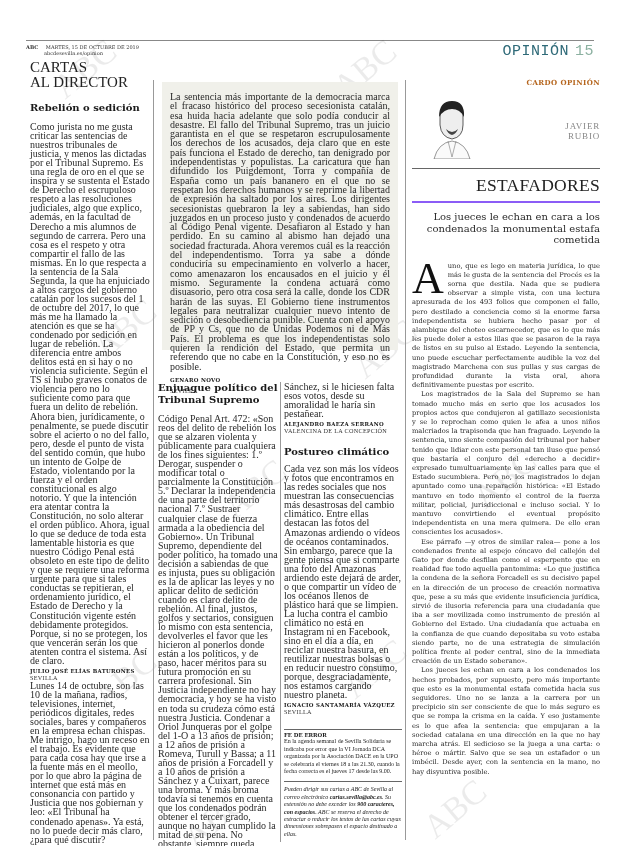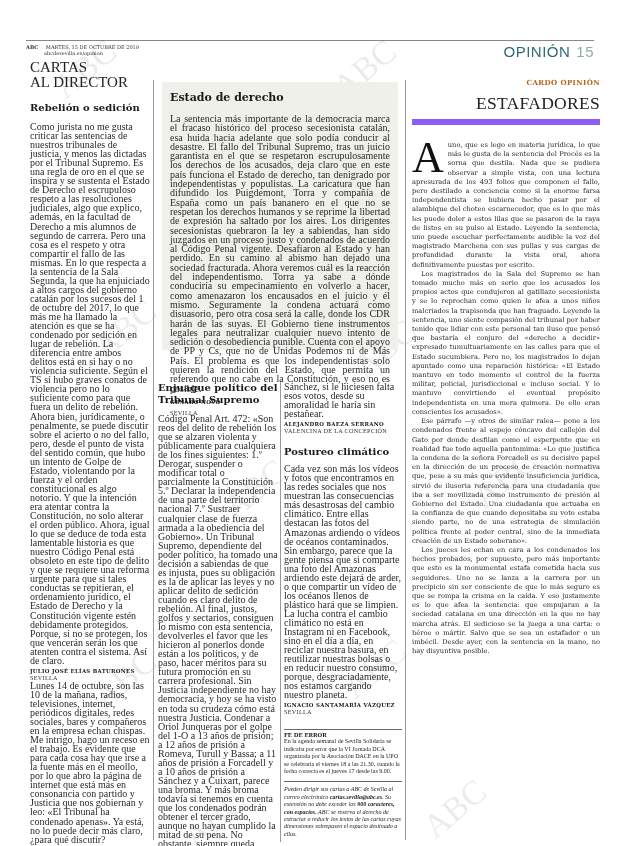--- a/index.html
+++ b/index.html
@@ -3,21 +3,21 @@
 <meta charset="utf-8">
 <style>
   * { box-sizing: border-box; margin: 0; padding: 0; }
   html, body { width: 620px; height: 846px; background: #fff; overflow: hidden; }
   body { position: relative; font-family: "DejaVu Serif", serif; color: #222; }
 
   .header { position: absolute; left: 26px; top: 40px; width: 568px; border-top: 1.5px solid #888; }
   .hdr-left { position: absolute; left: 0; top: 3px; font-size: 5px; line-height: 6px; color: #333; }
   .hdr-left .abc { font-weight: bold; margin-right: 6px; }
   .hdr-left .url { display: block; margin-left: 18px; }
-  .hdr-right { position: absolute; right: 0; top: 2px; font-family: Liberation Sans, sans-serif; font-size: 15px; color: #2f6a78; letter-spacing: 0.5px; }
+  .hdr-right { position: absolute; right: 0; top: 2px; font-family: Liberation Mono, monospace; font-size: 15px; color: #2f6a78; letter-spacing: 0.5px; }
   .hdr-right .pg { color: #8bb0a0; margin-left: 6px; }
 
   .watermark { position: absolute; font-family: "Liberation Serif", serif; font-size: 34px; color: rgba(0,0,0,0.08); transform: rotate(-40deg); pointer-events: none; }
 
   .col { position: absolute; }
   .col-left { left: 30px; top: 60px; width: 120px; }
   .vrule { position: absolute; width: 1px; background: #999; }
 
   .section-title { font-family: "Liberation Serif", serif; font-size: 15px; line-height: 15px; color: #222; }
   .h2 { font-family: "DejaVu Serif", serif; font-weight: bold; font-size: 10px; line-height: 12px; color: #1a1a1a; }
@@ -36,21 +36,21 @@
   .fe-error { border-top: 1px solid #666; margin-top: 14px; padding-top: 2px; }
   .fe-title { font-family: "DejaVu Serif", serif; font-weight: bold; font-size: 5.4px; }
   .small-text { font-family: "Liberation Serif", serif; font-size: 6px; line-height: 7.4px; }
   .notice { border-top: 1px solid #666; margin-top: 6px; padding-top: 4px; font-style: italic; }
   .notice b { font-style: italic; }
 
   .kicker { text-align: right; font-family: "DejaVu Serif", serif; font-weight: bold; font-size: 7px; color: #b5651d; letter-spacing: 0.4px; margin-top: 18px; }
   .author-row { position: relative; height: 82px; border-bottom: 1px solid #666; }
   .portrait { position: absolute; left: 18px; top: 12px; width: 42px; height: 60px; }
   .author-name { position: absolute; right: 0; top: 34px; text-align: right; font-family: "Liberation Serif", serif; font-size: 9px; line-height: 10px; color: #888; letter-spacing: 0.8px; }
-  .col-title { text-align: right; font-family: "Liberation Serif", serif; font-size: 17.5px; color: #222; padding: 6px 0 5px; border-bottom: 6px solid #8b5cf6; letter-spacing: 0.3px; }
+  .col-title { text-align: right; font-family: "Liberation Serif", serif; font-size: 17.5px; color: #222; padding: 6px 0 5px; border-bottom: 2px solid #8b5cf6; letter-spacing: 0.3px; }
   .col-sub { text-align: right; font-family: "DejaVu Serif", serif; font-size: 10px; line-height: 11.5px; color: #2a2a2a; margin-top: 8px; }
   .col-body { margin-top: 16px; font-family: "DejaVu Serif", serif; font-size: 6.7px; line-height: 9.2px; text-align: justify; color: #2a2a2a; }
   .dropcap { float: left; font-family: "Liberation Serif", serif; font-size: 44px; line-height: 34px; margin: 0 4px -2px 0; color: #111; }
   .col-body p { text-indent: 9px; }
   .col-body p.first { text-indent: 0; }
 </style>
 </head>
 <body>
 
 <div class="header">
@@ -86,21 +86,20 @@
   <div class="sig-place">SEVILLA</div>
 
   <div class="body-text">Lunes 14 de octubre, son las 10 de la mañana, radios, televisiones, internet, periódicos digitales, redes sociales, bares y compañeros en la empresa echan chispas. Me intrigo, hago un receso en el trabajo. Es evidente que para cada cosa hay que irse a la fuente más en el meollo, por lo que abro la página de internet que está más en consonancia con partido y Justicia que nos gobiernan y leo: «El Tribunal ha condenado apenas». Ya está, no lo puede decir más claro, ¿para qué discutir?</div>
   <div class="sig">MANUEL A. RINCÓN PALACIOS</div>
   <div class="sig-place">SEVILLA</div>
 </div>
 
 <div class="vrule" style="left:153px;top:80px;height:760px;"></div>
 
 <div class="box">
-  <div class="h2">Estado de derecho</div>
   <div class="body-text">La sentencia más importante de la democracia marca el fracaso histórico del proceso secesionista catalán, esa huida hacia adelante que solo podía conducir al desastre. El fallo del Tribunal Supremo, tras un juicio garantista en el que se respetaron escrupulosamente los derechos de los acusados, deja claro que en este país funciona el Estado de derecho, tan denigrado por independentistas y populistas. La caricatura que han difundido los Puigdemont, Torra y compañía de España como un país bananero en el que no se respetan los derechos humanos y se reprime la libertad de expresión ha saltado por los aires. Los dirigentes secesionistas quebraron la ley a sabiendas, han sido juzgados en un proceso justo y condenados de acuerdo al Código Penal vigente. Desafiaron al Estado y han perdido. En su camino al abismo han dejado una sociedad fracturada. Ahora veremos cuál es la reacción del independentismo. Torra ya sabe a dónde conduciría su empecinamiento en volverlo a hacer, como amenazaron los encausados en el juicio y él mismo. Seguramente la condena actuará como disuasorio, pero otra cosa será la calle, donde los CDR harán de las suyas. El Gobierno tiene instrumentos legales para neutralizar cualquier nuevo intento de sedición o desobediencia punible. Cuenta con el apoyo de PP y Cs, que no de Unidas Podemos ni de Más País. El problema es que los independentistas solo quieren la rendición del Estado, que permita un referendo que no cabe en la Constitución, y eso no es posible.</div>
   <div class="sig" style="margin-top:6px;">GENARO NOVO</div>
   <div class="sig-place" style="margin-top:4px;">SEVILLA</div>
 </div>
 
 <div class="col col-mid1">
   <div class="h2" style="margin-bottom:8px;">Enjuague político del Tribunal Supremo</div>
   <div class="body-text">Código Penal Art. 472: «Son reos del delito de rebelión los que se alzaren violenta y públicamente para cualquiera de los fines siguientes: 1.º Derogar, suspender o modificar total o parcialmente la Constitución 5.º Declarar la independencia de una parte del territorio nacional 7.º Sustraer cualquier clase de fuerza armada a la obediencia del Gobierno». Un Tribunal Supremo, dependiente del poder político, ha tomado una decisión a sabiendas de que es injusta, pues su obligación es la de aplicar las leyes y no aplicar delito de sedición cuando es claro delito de rebelión. Al final, justos, golfos y sectarios, consiguen lo mismo con esta sentencia, devolverles el favor que les hicieron al ponerlos donde están a los políticos, y de paso, hacer méritos para su futura promoción en su carrera profesional. Sin Justicia independiente no hay democracia, y hoy se ha visto en toda su crudeza cómo está nuestra Justicia. Condenar a Oriol Junqueras por el golpe del 1-O a 13 años de prisión; a 12 años de prisión a Romeva, Turull y Bassa; a 11 años de prisión a Forcadell y a 10 años de prisión a Sánchez y a Cuixart, parece una broma. Y más broma todavía si tenemos en cuenta que los condenados podrán obtener el tercer grado, aunque no hayan cumplido la mitad de su pena. No obstante, siempre queda abierta la posibilidad de que el que necesite los votos de los partidos de los rebeldes para llegar a La Moncloa se saque de la manga un indulto. Y</div>
 </div>
 
@@ -122,21 +121,35 @@
   </div>
   <div class="small-text notice">
     <span>Pueden dirigir sus cartas a ABC de Sevilla al correo electrónico </span><b>cartas.sevilla@abc.es</b><span>. Su extensión no debe exceder los </span><b>900 caracteres, con espacios</b><span>. ABC se reserva el derecho de extractar o reducir los textos de las cartas cuyas dimensiones sobrepasen el espacio destinado a ellas.</span>
   </div>
 </div>
 
 <div class="vrule" style="left:405px;top:80px;height:760px;"></div>
 
 <div class="col col-right">
   <div class="kicker">CARDO OPINIÓN</div>
+  <div class="author-row">
+    <svg class="portrait" viewBox="0 0 42 60">
+      <path d="M10 18 Q10 4 22 4 Q34 4 33 18 L33 26 Q33 38 22 40 Q11 38 10 26 Z" fill="#eee" stroke="#333" stroke-width="0.8"></path>
+      <path d="M9 18 Q9 2 22 2 Q35 2 34 18 Q30 10 22 10 Q14 10 9 18 Z" fill="#222"></path>
+      <path d="M16 30 Q22 36 28 30 Q26 35 22 36 Q18 35 16 30 Z" fill="#444"></path>
+      <path d="M4 60 Q8 44 22 42 Q36 44 40 60 Z" fill="#fafafa" stroke="#555" stroke-width="0.6"></path>
+      <path d="M18 42 L22 58 L26 42" fill="none" stroke="#777" stroke-width="0.6"></path>
+    </svg>
+    <div class="author-name">
+      <div>JAVIER</div>
+      <div>RUBIO</div>
+    </div>
+  </div>
   <div class="col-title">ESTAFADORES</div>
+  <div class="col-sub">Los jueces le echan en cara a los condenados la monumental estafa cometida</div>
   <div class="col-body">
     <span class="dropcap">A</span>
     <p class="first">uno, que es lego en materia jurídica, lo que más le gusta de la sentencia del Procés es la sorna que destila. Nada que se pudiera observar a simple vista, con una lectura apresurada de los 493 folios que componen el fallo, pero destilado a conciencia como si la enorme farsa independentista se hubiera hecho pasar por el alambique del choteo escarnecedor, que es lo que más les puede doler a estos lilas que se pasaron de la raya de listos en su pulso al Estado. Leyendo la sentencia, uno puede escuchar perfectamente audible la voz del magistrado Marchena con sus pullas y sus cargas de profundidad durante la vista oral, ahora definitivamente puestas por escrito.</p>
     <p>Los magistrados de la Sala del Supremo se han tomado mucho más en serio que los acusados los propios actos que condujeron al gatillazo secesionista y se lo reprochan como quien le afea a unos niños malcriados la trapisonda que han fraguado. Leyendo la sentencia, uno siente compasión del tribunal por haber tenido que lidiar con este personal tan iluso que pensó que bastaría el conjuro del «derecho a decidir» expresado tumultuariamente en las calles para que el Estado sucumbiera. Pero no, los magistrados lo dejan apuntado como una reparación histórica: «El Estado mantuvo en todo momento el control de la fuerza militar, policial, jurisdiccional e incluso social. Y lo mantuvo convirtiendo el eventual propósito independentista en una mera quimera. De ello eran conscientes los acusados».</p>
     <p>Ese párrafo —y otros de similar ralea— pone a los condenados frente al espejo cóncavo del callejón del Gato por donde desfilan como el esperpento que en realidad fue todo aquella pantomima: «Lo que justifica la condena de la señora Forcadell es su decisivo papel en la dirección de un proceso de creación normativa que, pese a su más que evidente insuficiencia jurídica, sirvió de ilusoria referencia para una ciudadanía que iba a ser movilizada como instrumento de presión al Gobierno del Estado. Una ciudadanía que actuaba en la confianza de que cuando depositaba su voto estaba siendo parte, no de una estrategia de simulación política frente al poder central, sino de la inmediata creación de un Estado soberano».</p>
     <p>Los jueces les echan en cara a los condenados los hechos probados, por supuesto, pero más importante que esto es la monumental estafa cometida hacia sus seguidores. Uno no se lanza a la carrera por un precipicio sin ser consciente de que lo más seguro es que se rompa la crisma en la caída. Y eso justamente es lo que afea la sentencia: que empujaran a la sociedad catalana en una dirección en la que no hay marcha atrás. El sedicioso se la juega a una carta: o héroe o mártir. Salvo que se sea un estafador o un imbécil. Desde ayer, con la sentencia en la mano, no hay disyuntiva posible.</p>
   </div>
 </div>
 
 </body></html>

